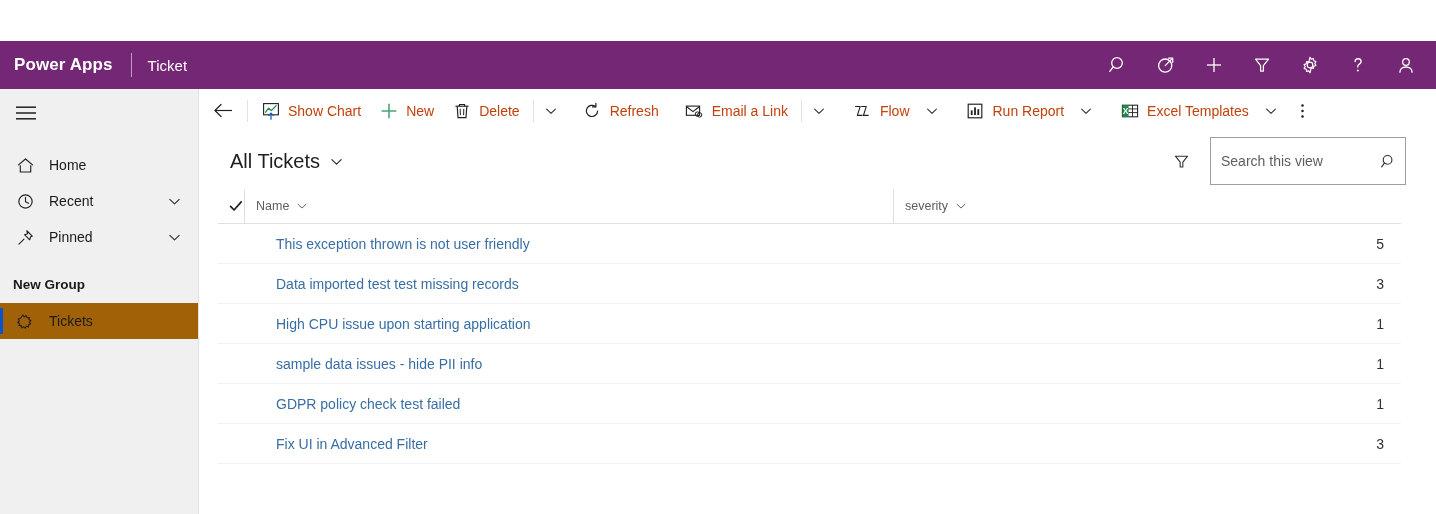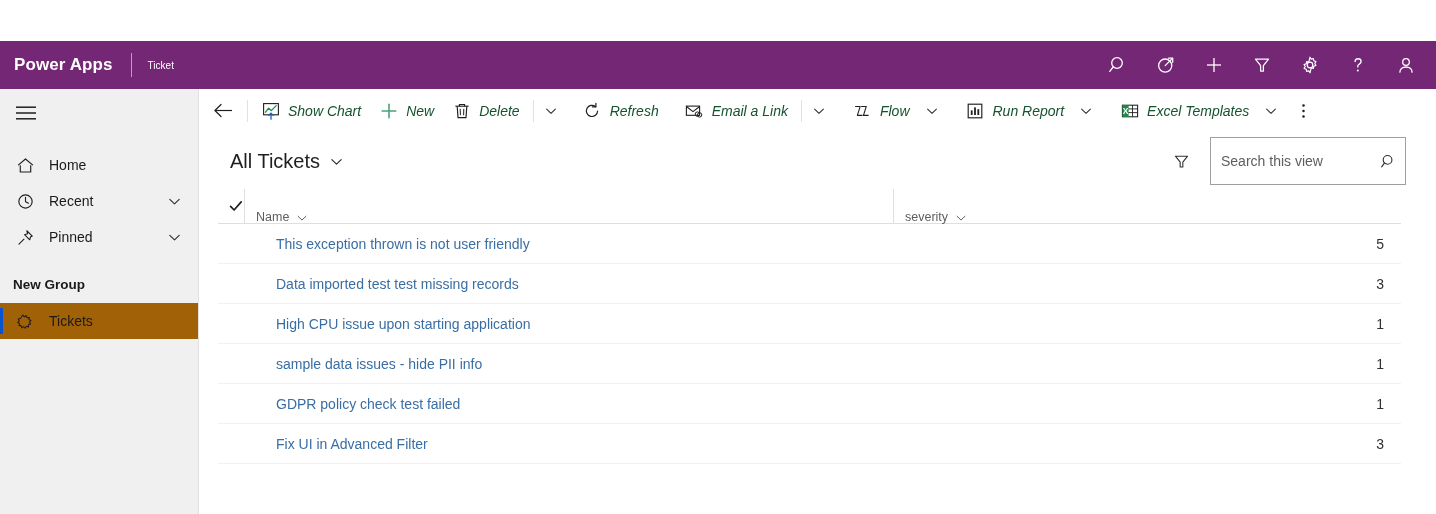--- a/index.html
+++ b/index.html
@@ -29,21 +29,21 @@
     letter-spacing: .1px;
     white-space: nowrap;
   }
   .brand-sep {
     width: 1px; height: 24px;
     background: rgba(255,255,255,.55);
     margin: 0 16px 0 18px;
   }
   .app-name {
     color: #ffffff;
-    font-size: 10px;
+    font-size: 15px;
     font-weight: normal;
     white-space: nowrap;
   }
   .topbar-spacer { flex: 1 1 auto; }
   .topbar-icons { display: flex; align-items: center; height: 48px; padding-right: 6px; }
   .tb-btn {
     width: 48px; height: 48px;
     display: flex; align-items: center; justify-content: center;
     cursor: pointer;
   }
@@ -130,23 +130,22 @@
     cursor: pointer;
     white-space: nowrap;
   }
   .cmd-ico {
     width: 19px; height: 19px;
     display: flex; align-items: center; justify-content: center;
     flex: 0 0 19px;
   }
   .cmd-text {
     font-size: 14px;
-    color: #14532d;
+    color: #c2410c;
     margin-left: 8px;
-    font-style: italic;
   }
   .cmd-caret {
     width: 26px; height: 40px;
     display: flex; align-items: center; justify-content: center;
     cursor: pointer;
   }
   .cmd-kebab {
     width: 30px; height: 40px;
     display: flex; align-items: center; justify-content: center;
     cursor: pointer;
@@ -213,21 +212,21 @@
     display: flex; align-items: center;
     border-bottom: 1px solid #e1dfdd;
   }
   .sel-all {
     width: 26px; flex: 0 0 26px;
     display: flex; align-items: center; justify-content: flex-start;
     cursor: pointer;
     padding-left: 11px;
   }
   .head-cell {
-    display: flex; align-items: flex-end;
+    display: flex; align-items: center;
     height: 35px;
     cursor: pointer;
     padding-left: 11px;
     border-left: 1px solid #e1dfdd;
   }
   .head-cell.name-col { flex: 1 1 auto; }
   .head-cell.sev-col { width: 508px; flex: 0 0 508px; }
   .head-text {
     font-size: 12.5px;
     color: #605e5c;

